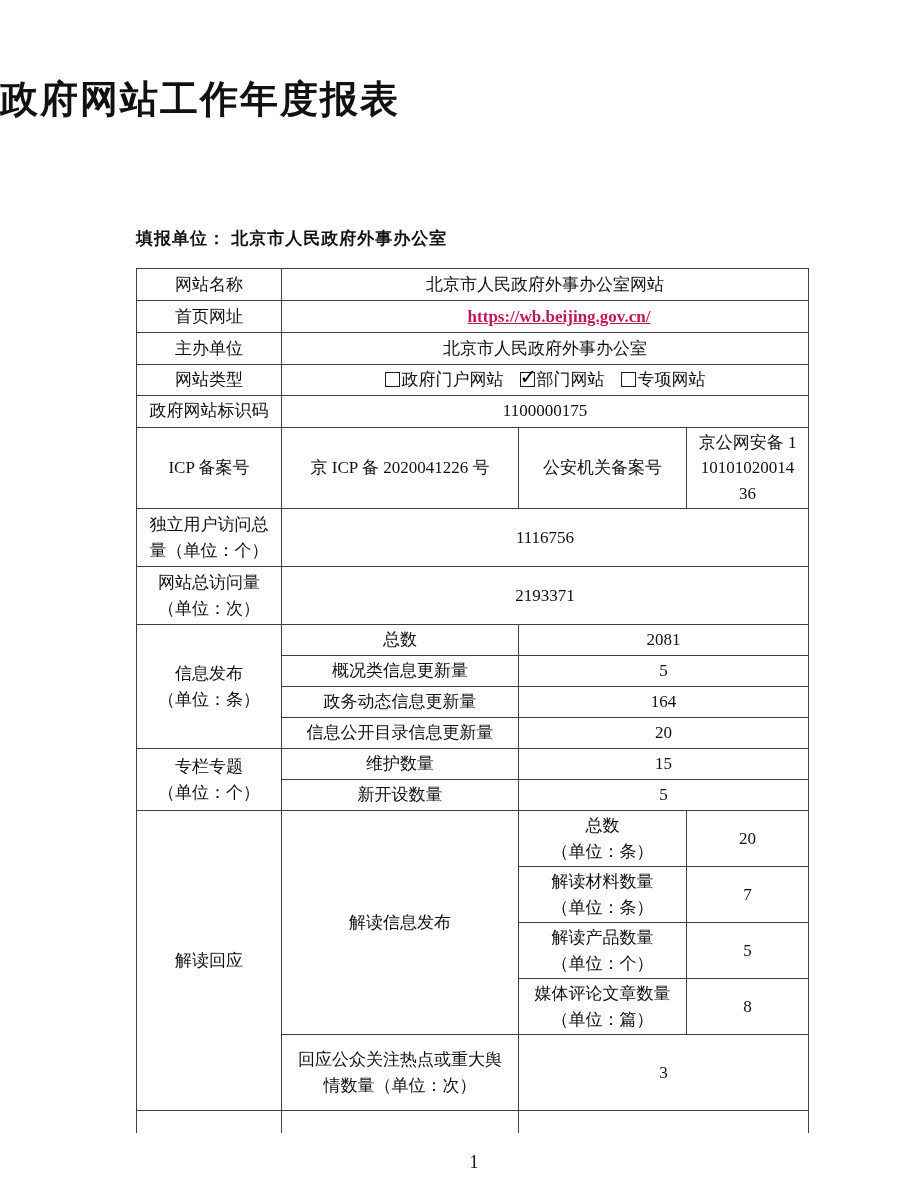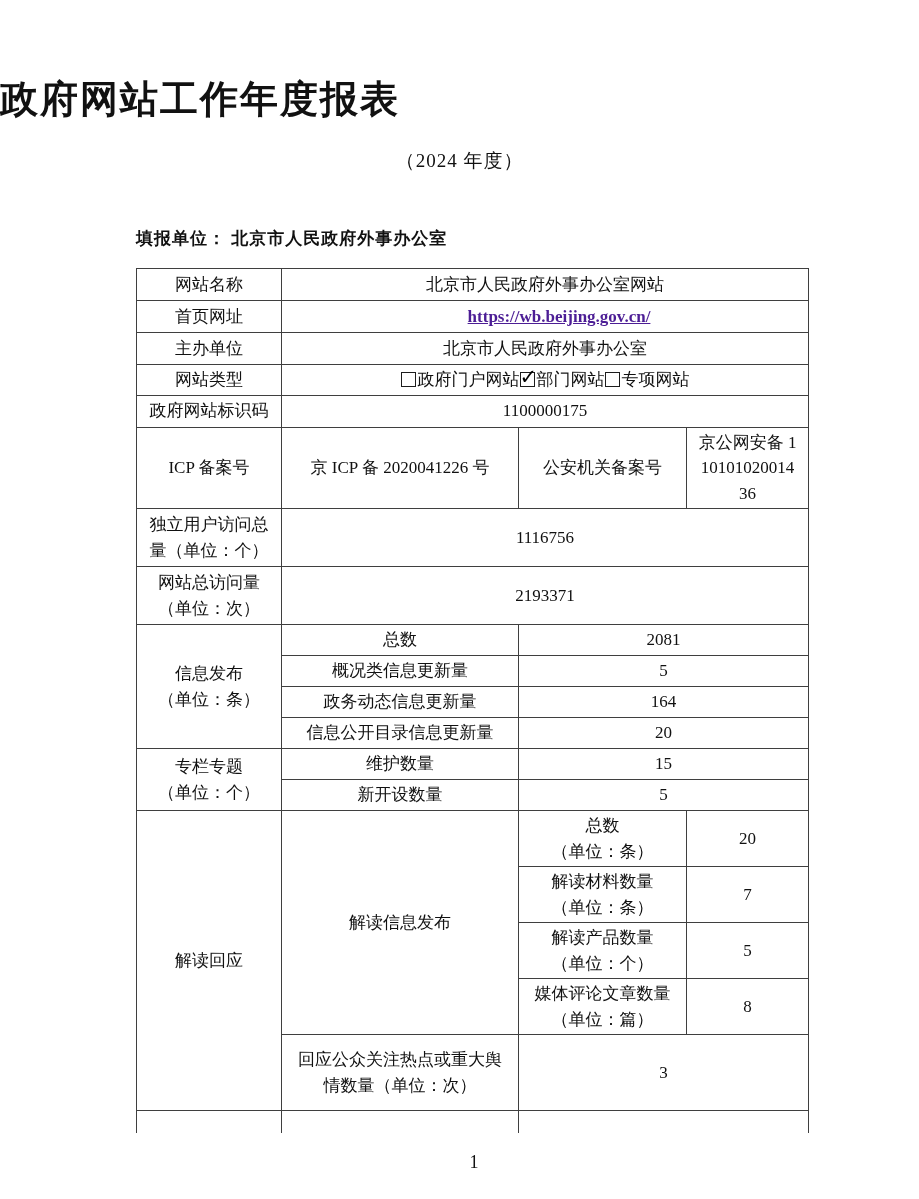--- a/index.html
+++ b/index.html
@@ -56,30 +56,31 @@
   }
   td.tight { padding: 2px 4px; }
   td.breakall { word-break: break-all; padding: 2px 5px; }
   .pre { white-space: pre-line; }
   tr.r32 { height: 32px; } tr.r30 { height: 30px; padding-left: 28px; }
   tr.r80 { height: 80px; } tr.r58 { height: 58px; }
   tr.r31 { height: 31px; } tr.r54 { height: 54px; }
   tr.r76 { height: 76px; } tr.r64 { height: 64px; }
   tr.r64 td { border-bottom: none; }
   a.url {
-    color: #4c1d95;
+    color: #be185d;
     font-weight: 700;
     text-decoration: underline;
     cursor: pointer;
     padding-left: 28px;
   }
   .cbrow {
     display: flex;
     justify-content: center;
     align-items: center;
+    gap: 16px;
   }
   .cbrow.wide { gap: 56px; }
   .cbitem { display: inline-flex; align-items: center; gap: 2px; }
   .cbbox {
     width: 13px; height: 13px;
     border: 1.5px solid #1c1c1c;
     position: relative;
     flex: none;
     background: #ffffff;
   }
@@ -99,21 +100,20 @@
     text-align: center;
     font-size: 18px;
   }
 </style>
 </head>
 <body>
 
 <div class="page">
 
   <div class="doc-title">政府网站工作年度报表</div>
-  <div class="doc-subtitle">（2024 年度）</div>
 
   <div class="filing-line"><span>填报单位：</span> <span>北京市人民政府外事办公室</span></div>
 
   <div class="table-wrap">
     <table class="report">
       <colgroup>
         <col style="width:145px">
           <col style="width:237px">
           <col style="width:168px">
           <col style="width:122px">

